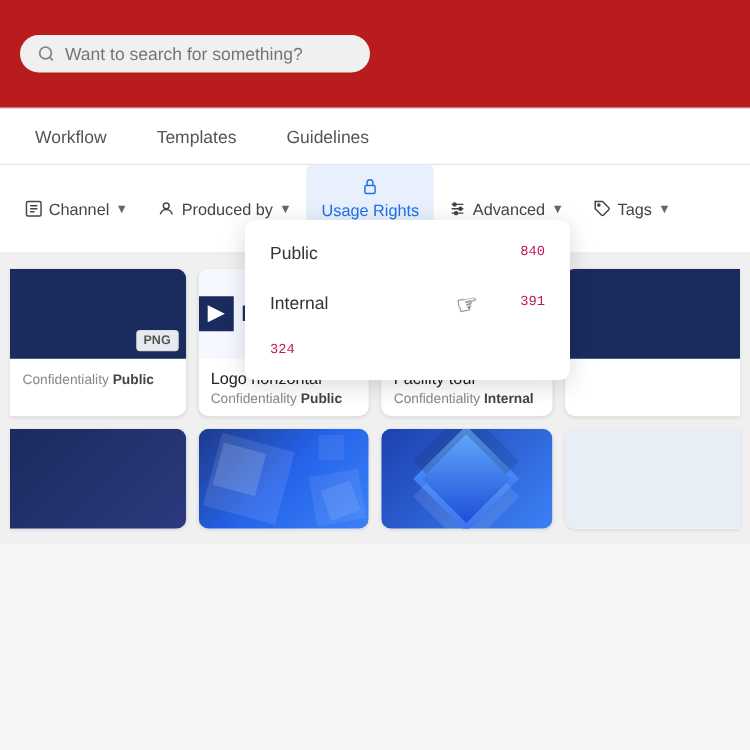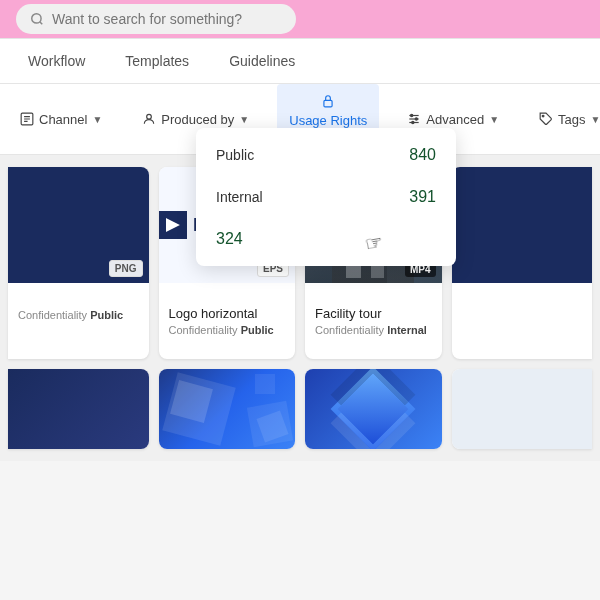--- a/index.html
+++ b/index.html
@@ -1,21 +1,21 @@
 <!DOCTYPE html>
 <html><head>
   <meta charset="utf-8">
   <style>
     * { margin: 0; padding: 0; box-sizing: border-box; }
     body { font-family: -apple-system, BlinkMacSystemFont, 'Segoe UI', sans-serif; background: #f5f5f5; width: 600px; height: 600px; overflow: hidden; position: relative; }
 
     
     .search-bar {
-      background: #f9a8d4;
-      padding: 4px 16px;
+      background: #b91c1c;
+      padding: 28px 16px;
       border-bottom: 1px solid #e5e5e5;
     }
     .search-input-wrap {
       display: flex;
       align-items: center;
       background: #f0f0f0;
       border-radius: 20px;
       padding: 7px 14px;
       width: 280px;
       gap: 8px;
@@ -45,21 +45,21 @@
       white-space: nowrap;
     }
 
     
     .filter-bar {
       background: white;
       border-bottom: 1px solid #e5e5e5;
       display: flex;
       align-items: center;
       padding: 0 8px;
-      gap: 16px;
+      gap: 0;
       position: relative;
     }
     .filter-btn {
       display: flex;
       align-items: center;
       gap: 5px;
       padding: 10px 12px;
       font-size: 13px;
       color: #444;
       cursor: pointer;
@@ -85,41 +85,42 @@
     .dropdown-item {
       display: flex;
       align-items: center;
       justify-content: space-between;
       padding: 12px 20px;
       font-size: 14px;
       color: #333;
       cursor: pointer;
     }
     .dropdown-item .count {
-      color: #14532d;
-      font-size: 16px;
+      color: #be185d;
+      font-size: 11px;
+      font-family: Liberation Mono, monospace;
     }
 
     
     .grid-area {
       padding: 12px;
       display: grid;
       grid-template-columns: repeat(4, 1fr);
       gap: 10px;
       background: #f0f0f0;
     }
     .card {
       background: white;
       border-radius: 8px;
       overflow: hidden;
       box-shadow: 0 1px 3px rgba(0,0,0,0.1);
     }
     .card-thumb {
       width: 100%;
-      height: 116px;
+      height: 72px;
       position: relative;
       overflow: hidden;
     }
     .card-thumb.dark-blue { background: #1a2b5e; }
     .card-thumb.white-bg { background: #f5f8ff; display: flex; align-items: center; justify-content: center; }
 
     
     .fabricate-logo {
       display: flex;
       align-items: center;
@@ -156,21 +157,21 @@
       border-radius: 3px;
       border: 1px solid #ddd;
     }
     .badge.dark {
       background: rgba(0,0,0,0.6);
       color: white;
       border: none;
     }
 
     .card-info {
-      padding: 23px 10px;
+      padding: 8px 10px;
     }
     .card-title {
       font-size: 13px;
       font-weight: 500;
       color: #222;
       margin-bottom: 3px;
     }
     .card-meta {
       font-size: 11px;
       color: #888;

